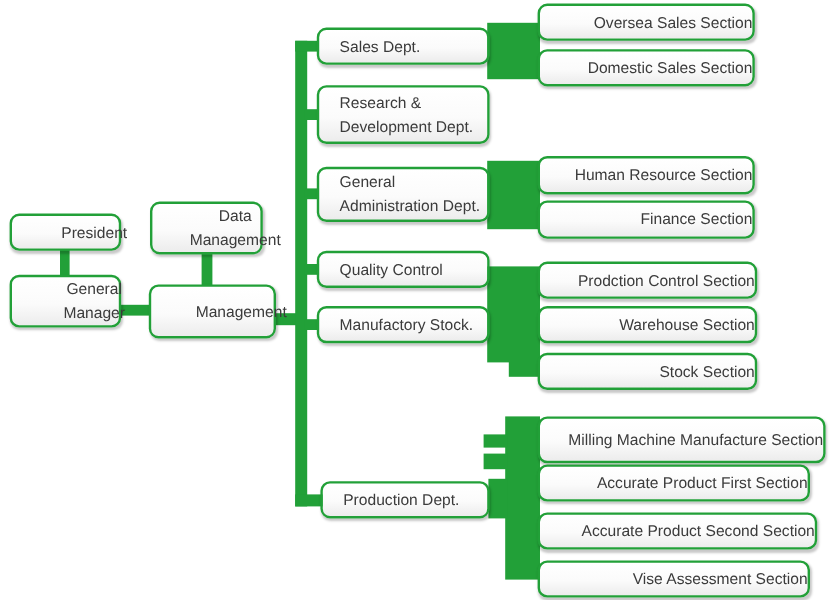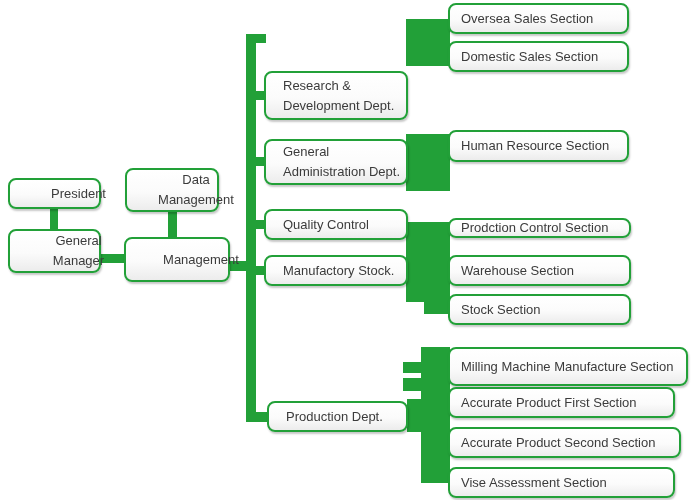--- a/index.html
+++ b/index.html
@@ -29,21 +29,21 @@
     flex-direction: column;
     justify-content: center;
     font-size: 13px;
     line-height: 20px;
     white-space: nowrap;
     padding-left: 48px;
   }
   .node span { display: block; }
   .center { align-items: center; text-align: center; }
   .leftpad-dept { padding-left: 17px; text-align: left; }
-  .leftpad-sec  { padding-left: 11px; text-align: left; }
+  .leftpad-sec  { padding-left: 11px; text-align: right; }
 </style>
 </head>
 <body>
 
 <div class="canvas">
 
   <div class="conn" style="left:50px;top:208px;width:8px;height:22px"></div>
   <div class="conn" style="left:168px;top:211px;width:9px;height:27px"></div>
   <div class="conn" style="left:100px;top:254px;width:25px;height:9px"></div>
   <div class="conn" style="left:229px;top:261px;width:20px;height:10px"></div>
@@ -72,20 +72,23 @@
     <span>Manager</span>
   </div>
   <div class="node center" style="left:125px;top:168px;width:94px;height:44px">
     <span>Data</span>
     <span>Management</span>
   </div>
   <div class="node center" style="left:124px;top:237px;width:106px;height:45px">
     <span>Management</span>
   </div>
 
+  <div class="node leftpad-dept" style="left:264px;top:23px;width:144px;height:31px">
+    <span>Sales Dept.</span>
+  </div>
   <div class="node leftpad-dept" style="left:264px;top:71px;width:144px;height:49px">
     <span>Research &amp;</span>
     <span>Development Dept.</span>
   </div>
   <div class="node leftpad-dept" style="left:264px;top:139px;width:144px;height:46px">
     <span>General</span>
     <span>Administration Dept.</span>
   </div>
   <div class="node leftpad-dept" style="left:264px;top:209px;width:144px;height:31px">
     <span>Quality Control</span>
@@ -99,21 +102,24 @@
 
   <div class="node leftpad-sec" style="left:448px;top:3px;width:181px;height:31px">
     <span>Oversea Sales Section</span>
   </div>
   <div class="node leftpad-sec" style="left:448px;top:41px;width:181px;height:31px">
     <span>Domestic Sales Section</span>
   </div>
   <div class="node leftpad-sec" style="left:448px;top:130px;width:181px;height:32px">
     <span>Human Resource Section</span>
   </div>
-  <div class="node leftpad-sec" style="left:448px;top:218px;width:183px;height:20px">
+  <div class="node leftpad-sec" style="left:448px;top:167px;width:181px;height:32px">
+    <span>Finance Section</span>
+  </div>
+  <div class="node leftpad-sec" style="left:448px;top:218px;width:183px;height:31px">
     <span>Prodction Control Section</span>
   </div>
   <div class="node leftpad-sec" style="left:448px;top:255px;width:183px;height:31px">
     <span>Warehouse Section</span>
   </div>
   <div class="node leftpad-sec" style="left:448px;top:294px;width:183px;height:31px">
     <span>Stock Section</span>
   </div>
   <div class="node leftpad-sec" style="left:448px;top:347px;width:240px;height:39px">
     <span>Milling Machine Manufacture Section</span>

